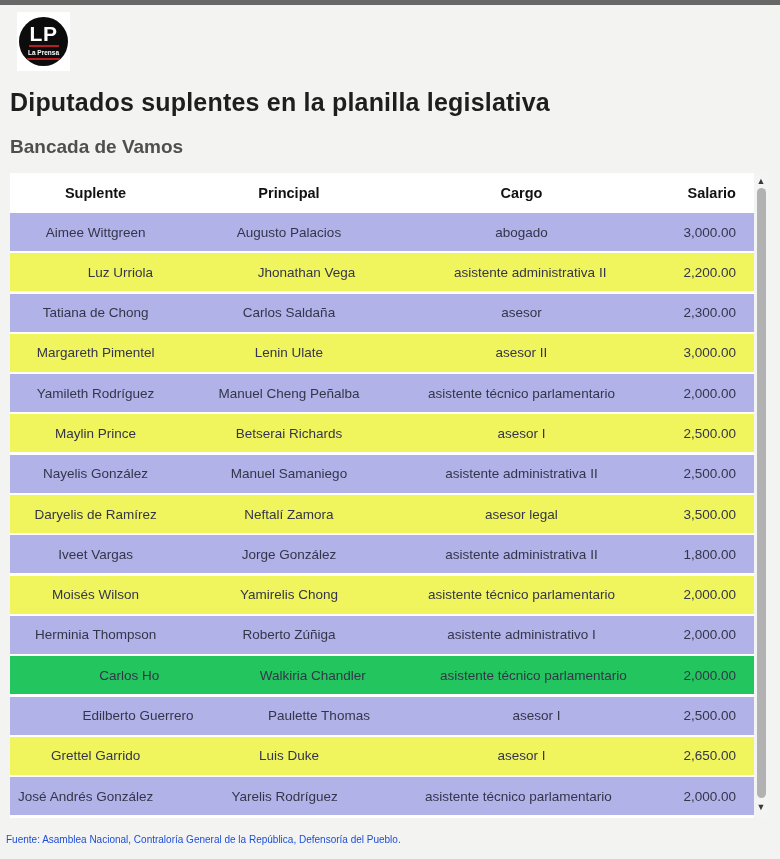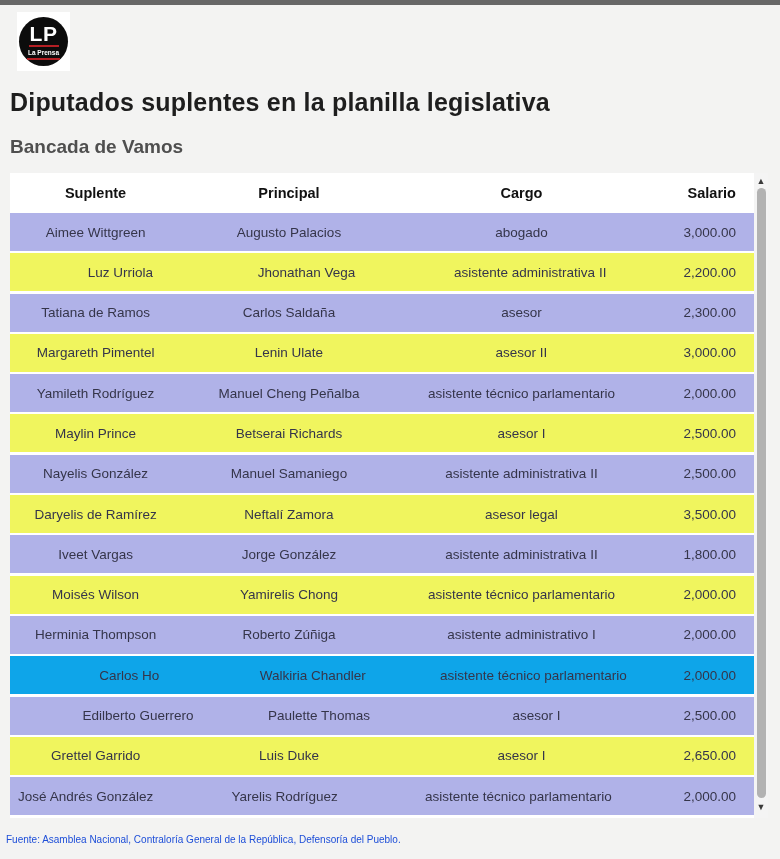--- a/index.html
+++ b/index.html
@@ -106,21 +106,21 @@
     <div class="c3">abogado</div>
     <div class="c4">3,000.00</div>
   </div>
         <div class="trow" style="background: rgb(240, 245, 94); padding-left: 28px;">
     <div class="c1">Luz Urriola</div>
     <div class="c2">Jhonathan Vega</div>
     <div class="c3">asistente administrativa II</div>
     <div class="c4">2,200.00</div>
   </div>
         <div class="trow" style="background: rgb(176, 178, 232);">
-    <div class="c1">Tatiana de Ramos</div>
+    <div class="c1">Tatiana de Chong</div>
     <div class="c2">Carlos Saldaña</div>
     <div class="c3">asesor</div>
     <div class="c4">2,300.00</div>
   </div>
         <div class="trow" style="background: rgb(240, 245, 94);">
     <div class="c1">Margareth Pimentel</div>
     <div class="c2">Lenin Ulate</div>
     <div class="c3">asesor II</div>
     <div class="c4">3,000.00</div>
   </div>
@@ -159,21 +159,21 @@
     <div class="c2">Yamirelis Chong</div>
     <div class="c3">asistente técnico parlamentario</div>
     <div class="c4">2,000.00</div>
   </div>
         <div class="trow" style="background: rgb(176, 178, 232);">
     <div class="c1">Herminia Thompson</div>
     <div class="c2">Roberto Zúñiga</div>
     <div class="c3">asistente administrativo I</div>
     <div class="c4">2,000.00</div>
   </div>
-        <div class="trow" style="background: #0ea5e9; padding-left: 38px;">
+        <div class="trow" style="background: #22c55e; padding-left: 38px;">
     <div class="c1">Carlos Ho</div>
     <div class="c2">Walkiria Chandler</div>
     <div class="c3">asistente técnico parlamentario</div>
     <div class="c4">2,000.00</div>
   </div>
         <div class="trow" style="background: rgb(176, 178, 232); padding-left: 48px;">
     <div class="c1">Edilberto Guerrero</div>
     <div class="c2">Paulette Thomas</div>
     <div class="c3">asesor I</div>
     <div class="c4">2,500.00</div>

